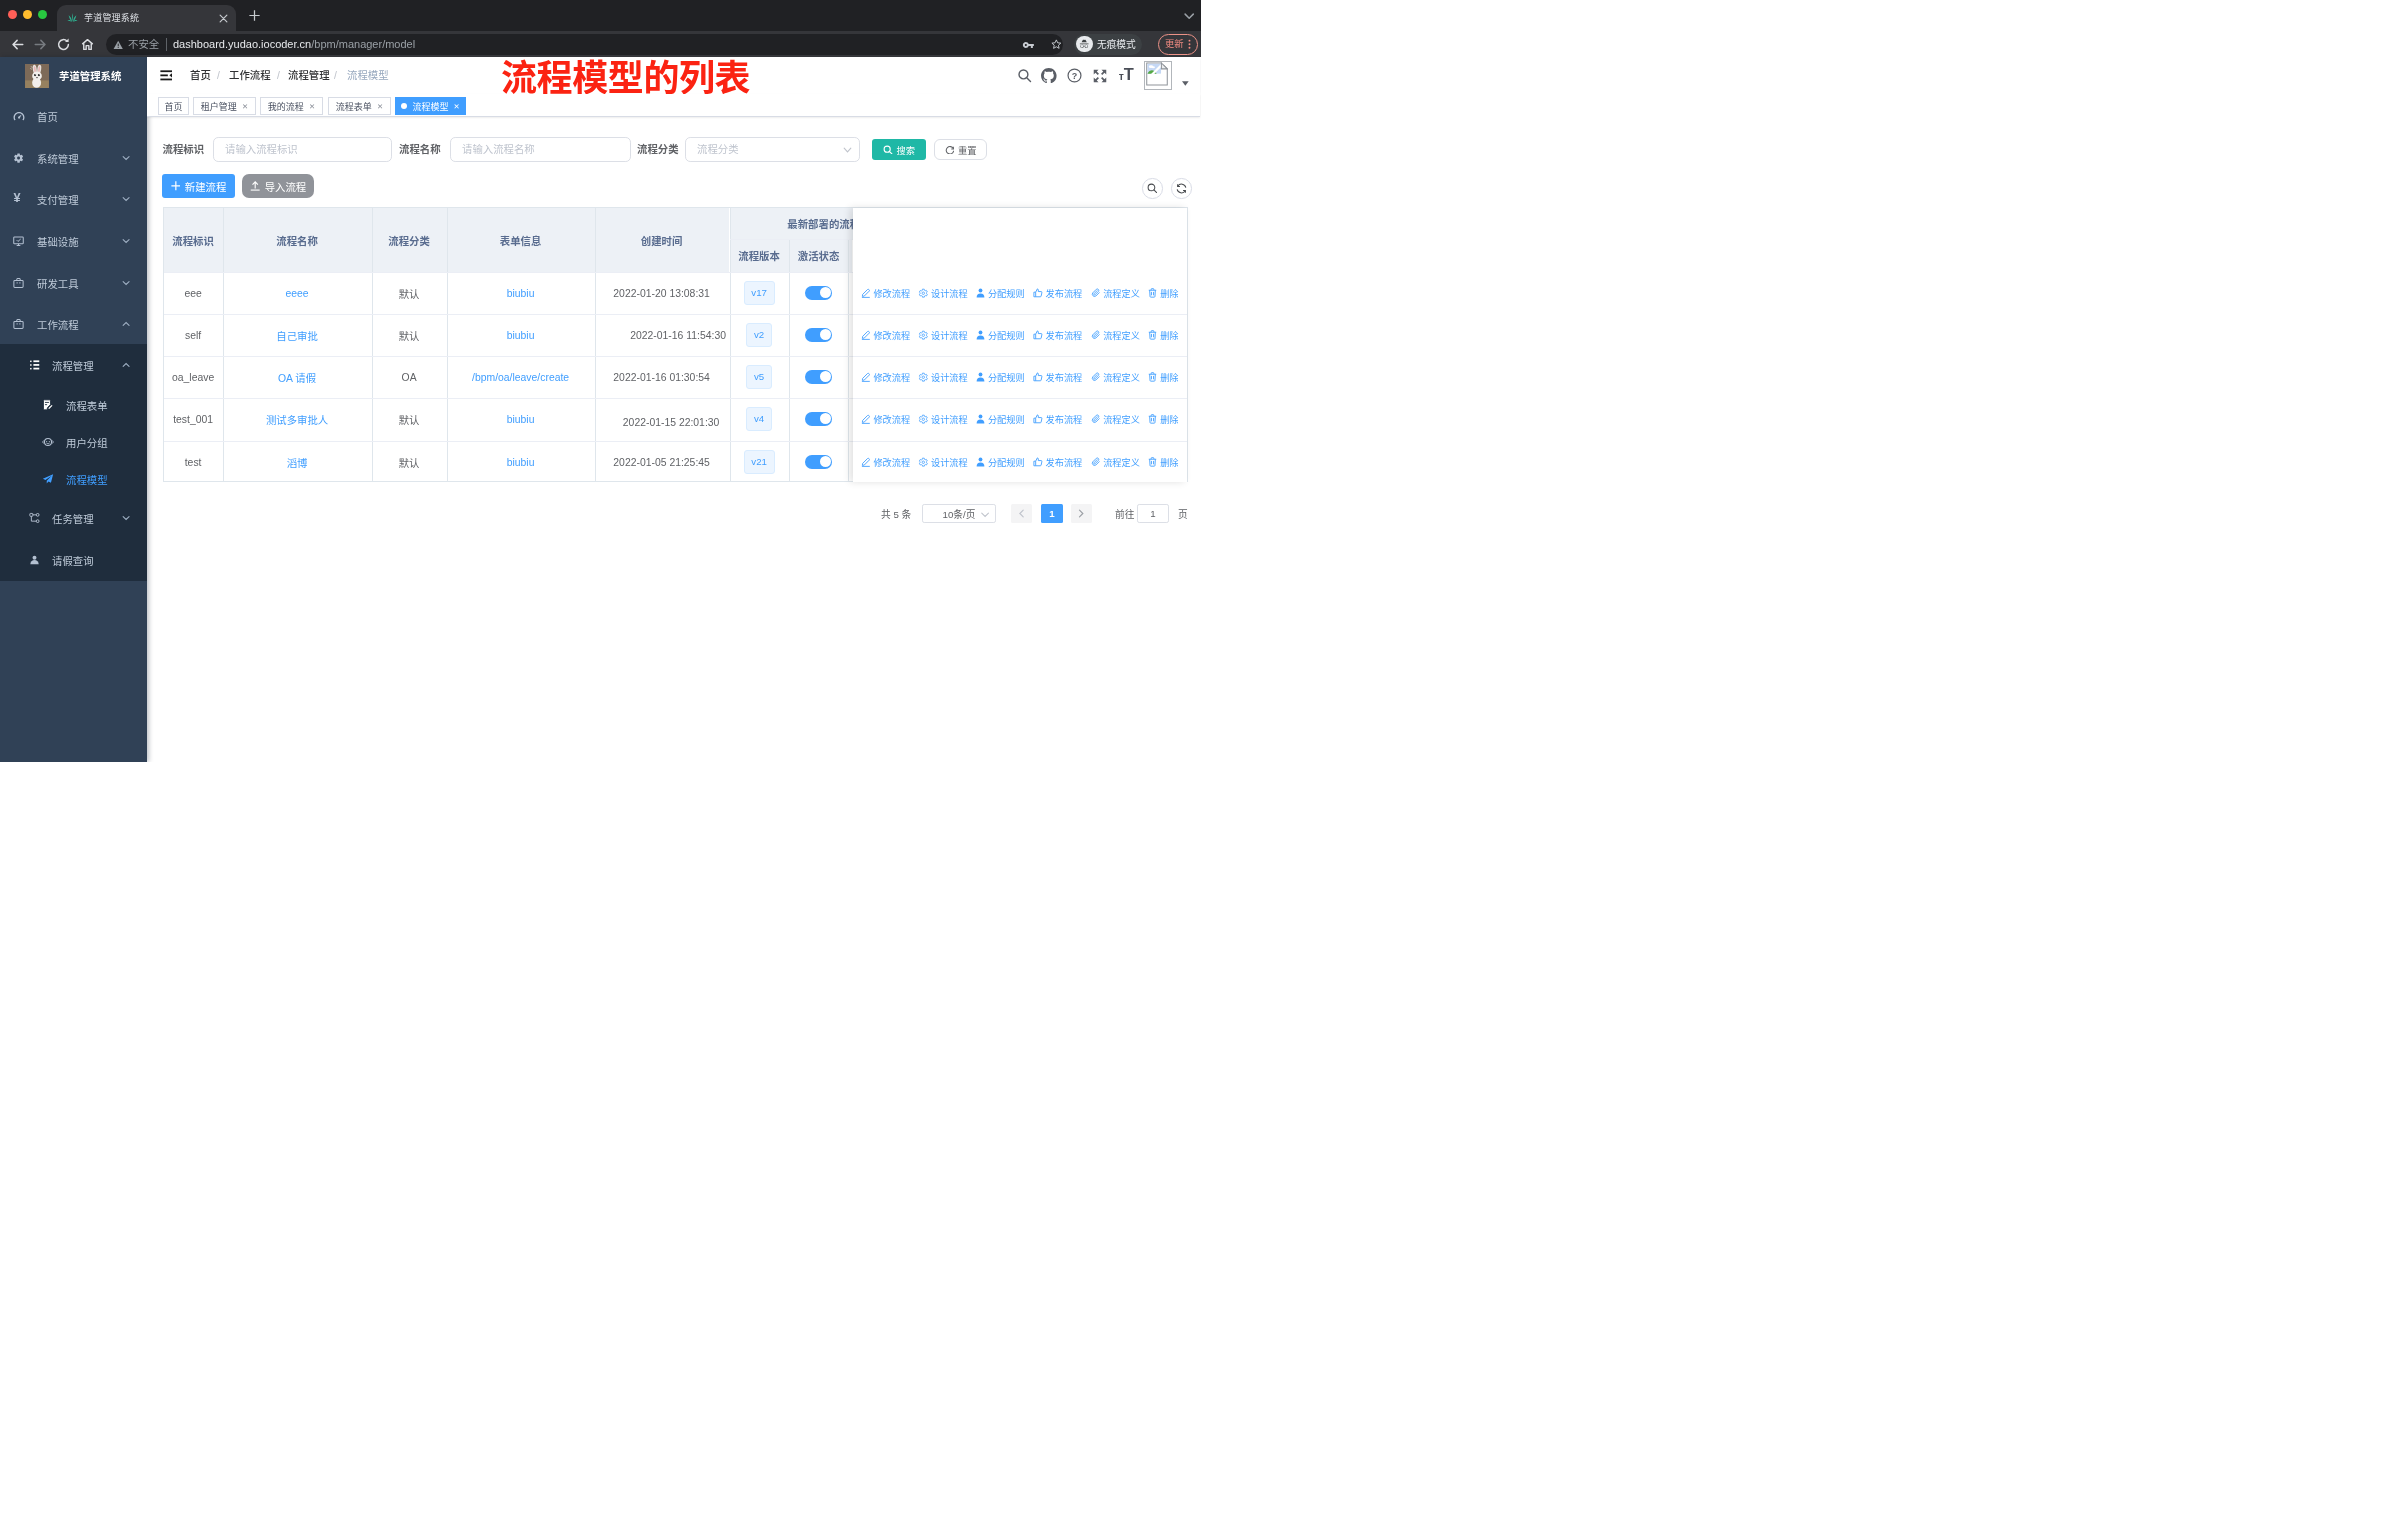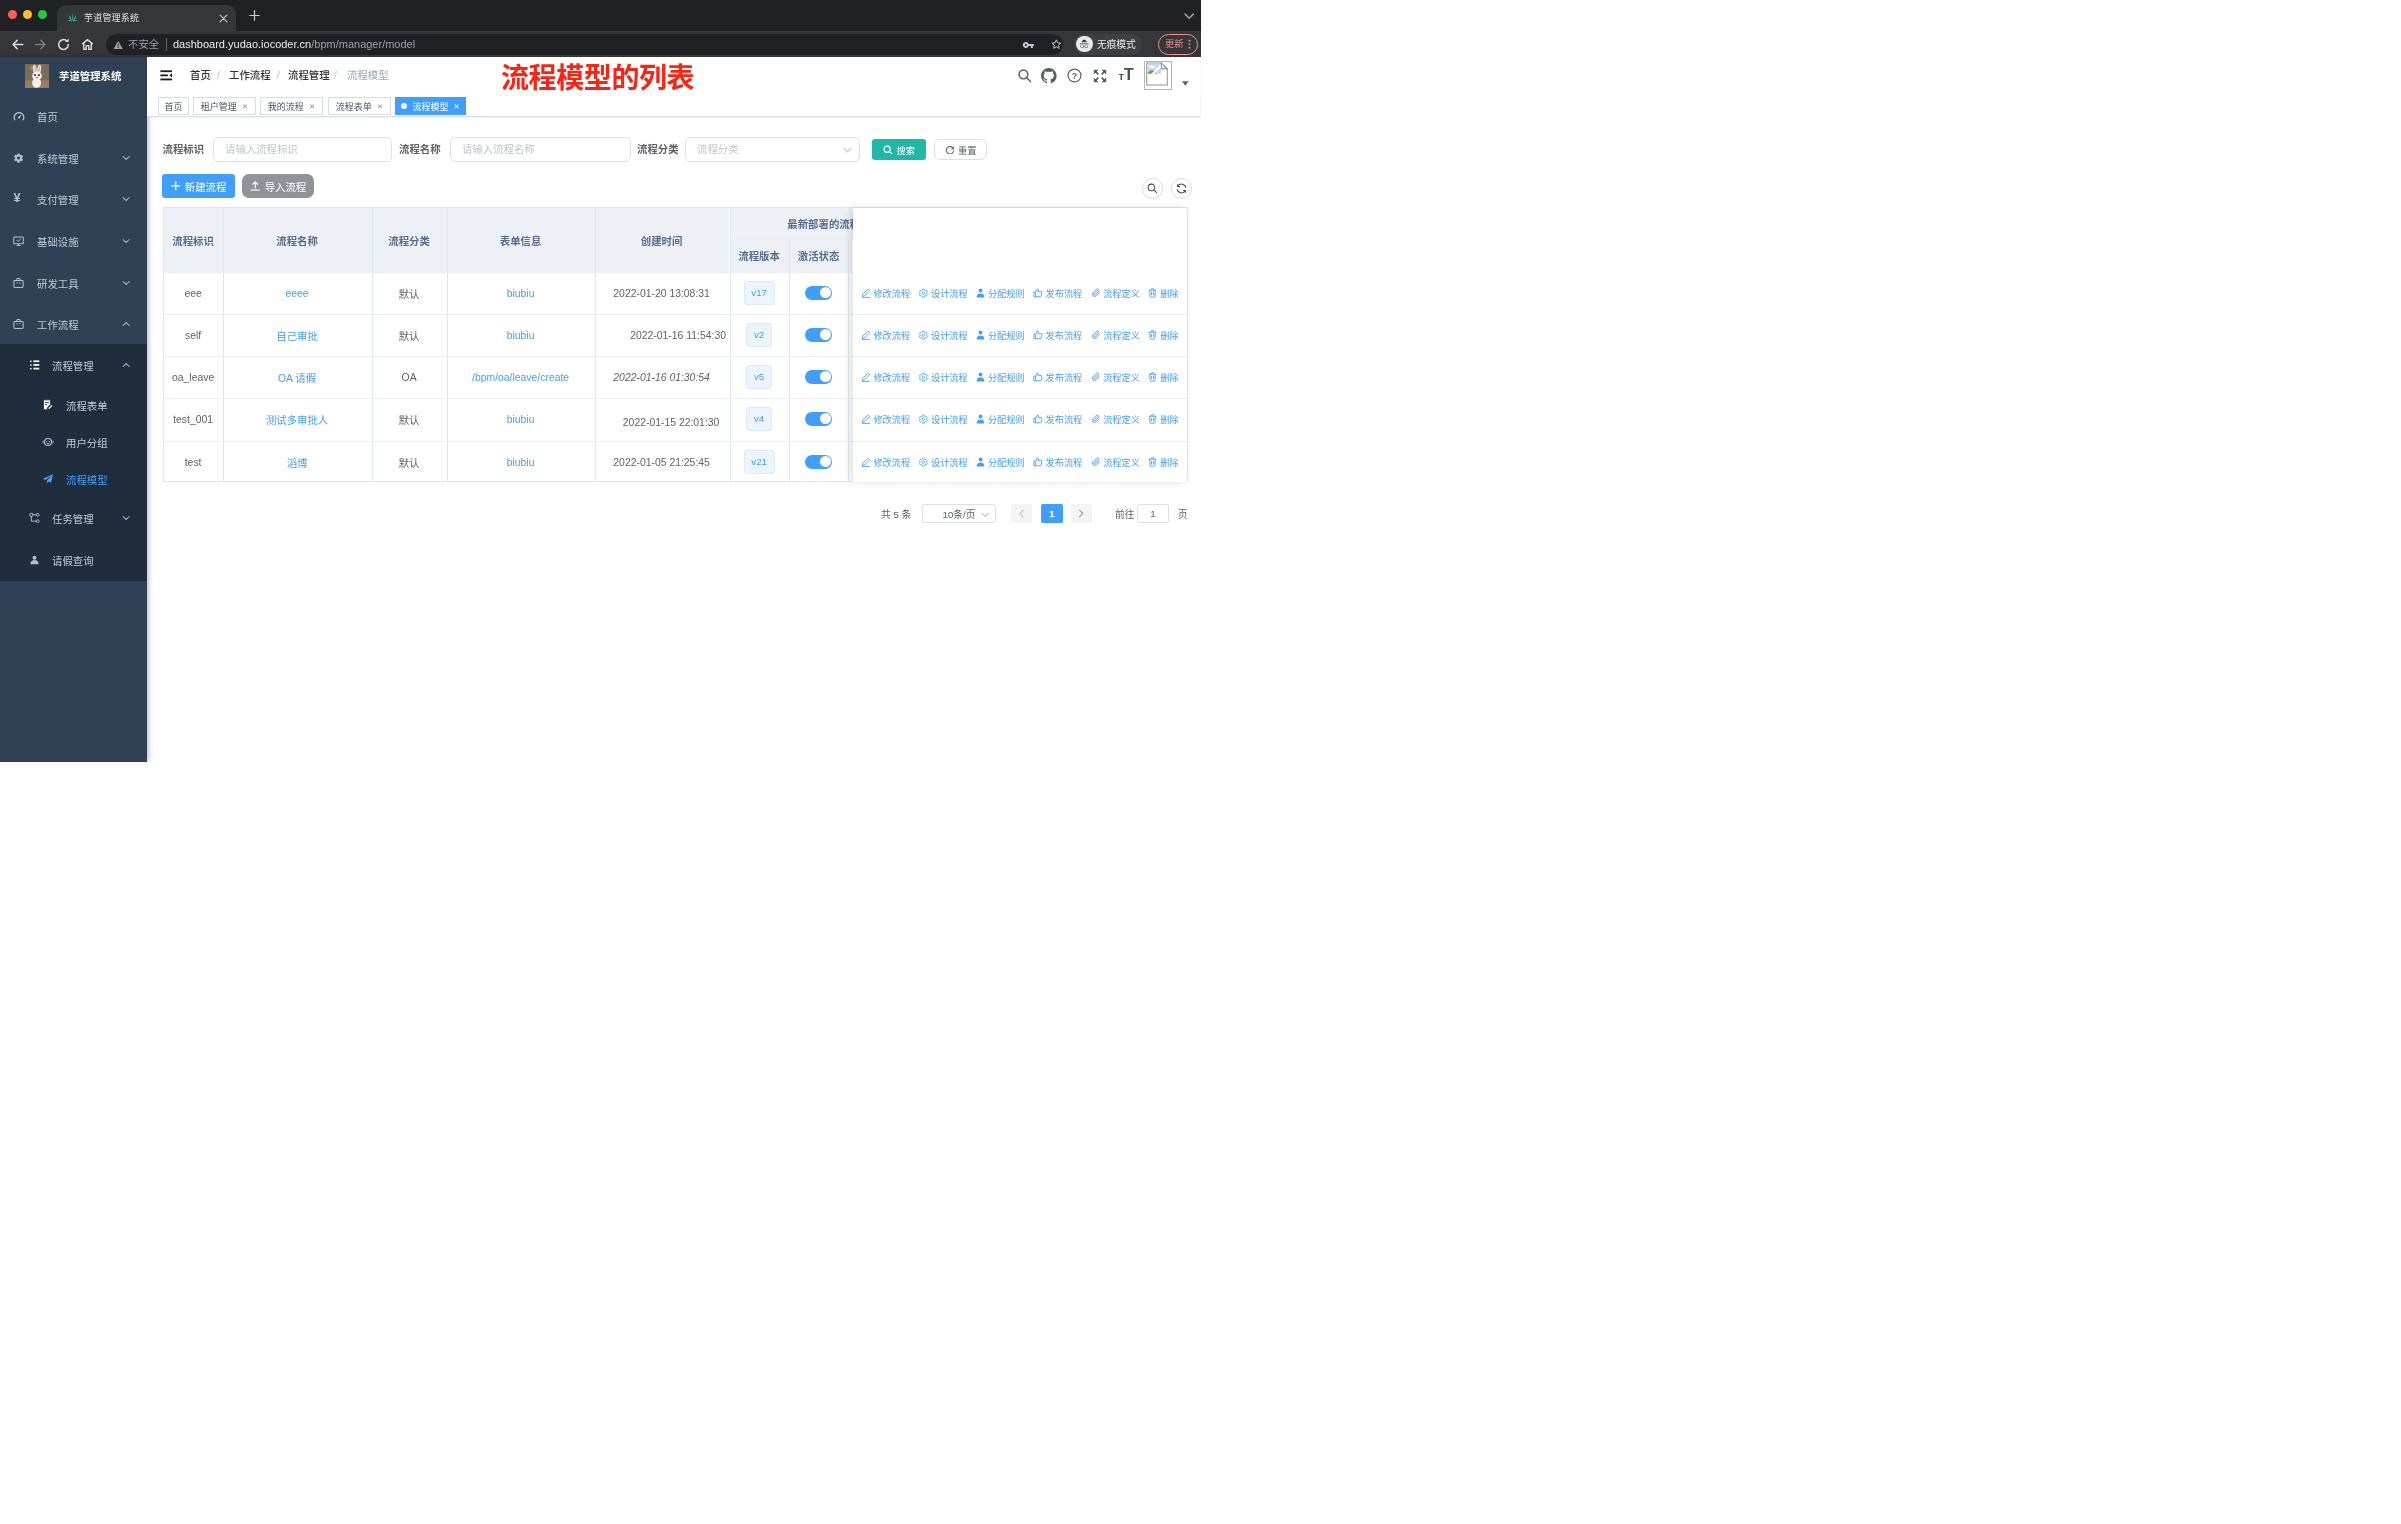--- a/index.html
+++ b/index.html
@@ -266,21 +266,21 @@
             <path d="M16.8 5.2 v6.6 L12.6 8.5 Z"></path>
           </g>
         </svg>
         <div class="bc" style="left:43px;">首页</div>
         <div class="bc sep" style="left:70px;">/</div>
         <div class="bc" style="left:82px;">工作流程</div>
         <div class="bc sep" style="left:130px;">/</div>
         <div class="bc" style="left:141px;">流程管理</div>
         <div class="bc sep" style="left:187px;">/</div>
         <div class="bc last" style="left:200px;">流程模型</div>
-        <div style="position:absolute;left:354px;top:7.4px;font-size:28px;line-height:30px;font-weight:700;color:#fb2312;letter-spacing:-0.4px;">流程模型的列表</div>
+        <div style="position:absolute;left:354px;top:7.4px;font-size:36px;line-height:30px;font-weight:700;color:#fb2312;letter-spacing:-0.4px;">流程模型的列表</div>
 <div class="nvic" style="left:869px;width:16.4px;">
           <svg width="15" height="15" viewBox="0 0 20 20">
             <circle cx="8.6" cy="8.6" r="5.9" fill="none" stroke="#5a5e66" stroke-width="1.9"></circle>
             <path d="M13 13 L18 18" stroke="#5a5e66" stroke-width="1.9" stroke-linecap="round"></path>
           </svg>
         </div>
 <div class="nvic" style="left:894px;width:16.4px;">
           <svg width="15.6" height="15.6" viewBox="0 0 16 16">
             <path fill="#5a5e66" d="M8 0C3.58 0 0 3.58 0 8c0 3.54 2.29 6.53 5.47 7.59.4.07.55-.17.55-.38 0-.19-.01-.82-.01-1.49-2.01.37-2.53-.49-2.69-.94-.09-.23-.48-.94-.82-1.13-.28-.15-.68-.52-.01-.53.63-.01 1.08.58 1.23.82.72 1.21 1.87.87 2.33.66.07-.52.28-.87.51-1.07-1.78-.2-3.64-.89-3.64-3.95 0-.87.31-1.59.82-2.15-.08-.2-.36-1.02.08-2.12 0 0 .67-.21 2.2.82.64-.18 1.32-.27 2-.27.68 0 1.36.09 2 .27 1.53-1.04 2.2-.82 2.2-.82.44 1.1.16 1.92.08 2.12.51.56.82 1.27.82 2.15 0 3.07-1.87 3.75-3.65 3.95.29.25.54.73.54 1.48 0 1.07-.01 1.93-.01 2.2 0 .21.15.46.55.38A8.01 8.01 0 0 0 16 8c0-4.42-3.58-8-8-8z"></path>
           </svg>
@@ -404,21 +404,21 @@
         <div class="td" style="left:566px;top:106px;width:59px;height:42px;">
           <span class="vtag">v2</span>
         </div>
         <div class="td" style="left:625px;top:106px;width:60px;height:42px;">
           <span class="switch"></span>
         </div>
         <div class="td" style="left:0;top:148px;width:59px;height:42px;">oa_leave</div>
         <div class="td link" style="left:59px;top:148px;width:149px;height:42px;">OA 请假</div>
         <div class="td" style="left:208px;top:148px;width:75px;height:42px;">OA</div>
         <div class="td link" style="left:283px;top:148px;width:148px;height:42px;">/bpm/oa/leave/create</div>
-        <div class="td" style="left:431px;top:148px;width:134px;height:42px;font-style:italic;">2022-01-16 01:30:54</div>
+        <div class="td" style="left:431px;top:148px;width:134px;height:42px;">2022-01-16 01:30:54</div>
         <div class="td" style="left:566px;top:148px;width:59px;height:42px;">
           <span class="vtag">v5</span>
         </div>
         <div class="td" style="left:625px;top:148px;width:60px;height:42px;">
           <span class="switch"></span>
         </div>
         <div class="td" style="left:0;top:190px;width:59px;height:42px;">test_001</div>
         <div class="td link" style="left:59px;top:190px;width:149px;height:42px;">测试多审批人</div>
         <div class="td" style="left:208px;top:190px;width:75px;height:42px;">默认</div>
         <div class="td link" style="left:283px;top:190px;width:148px;height:42px;">biubiu</div>

